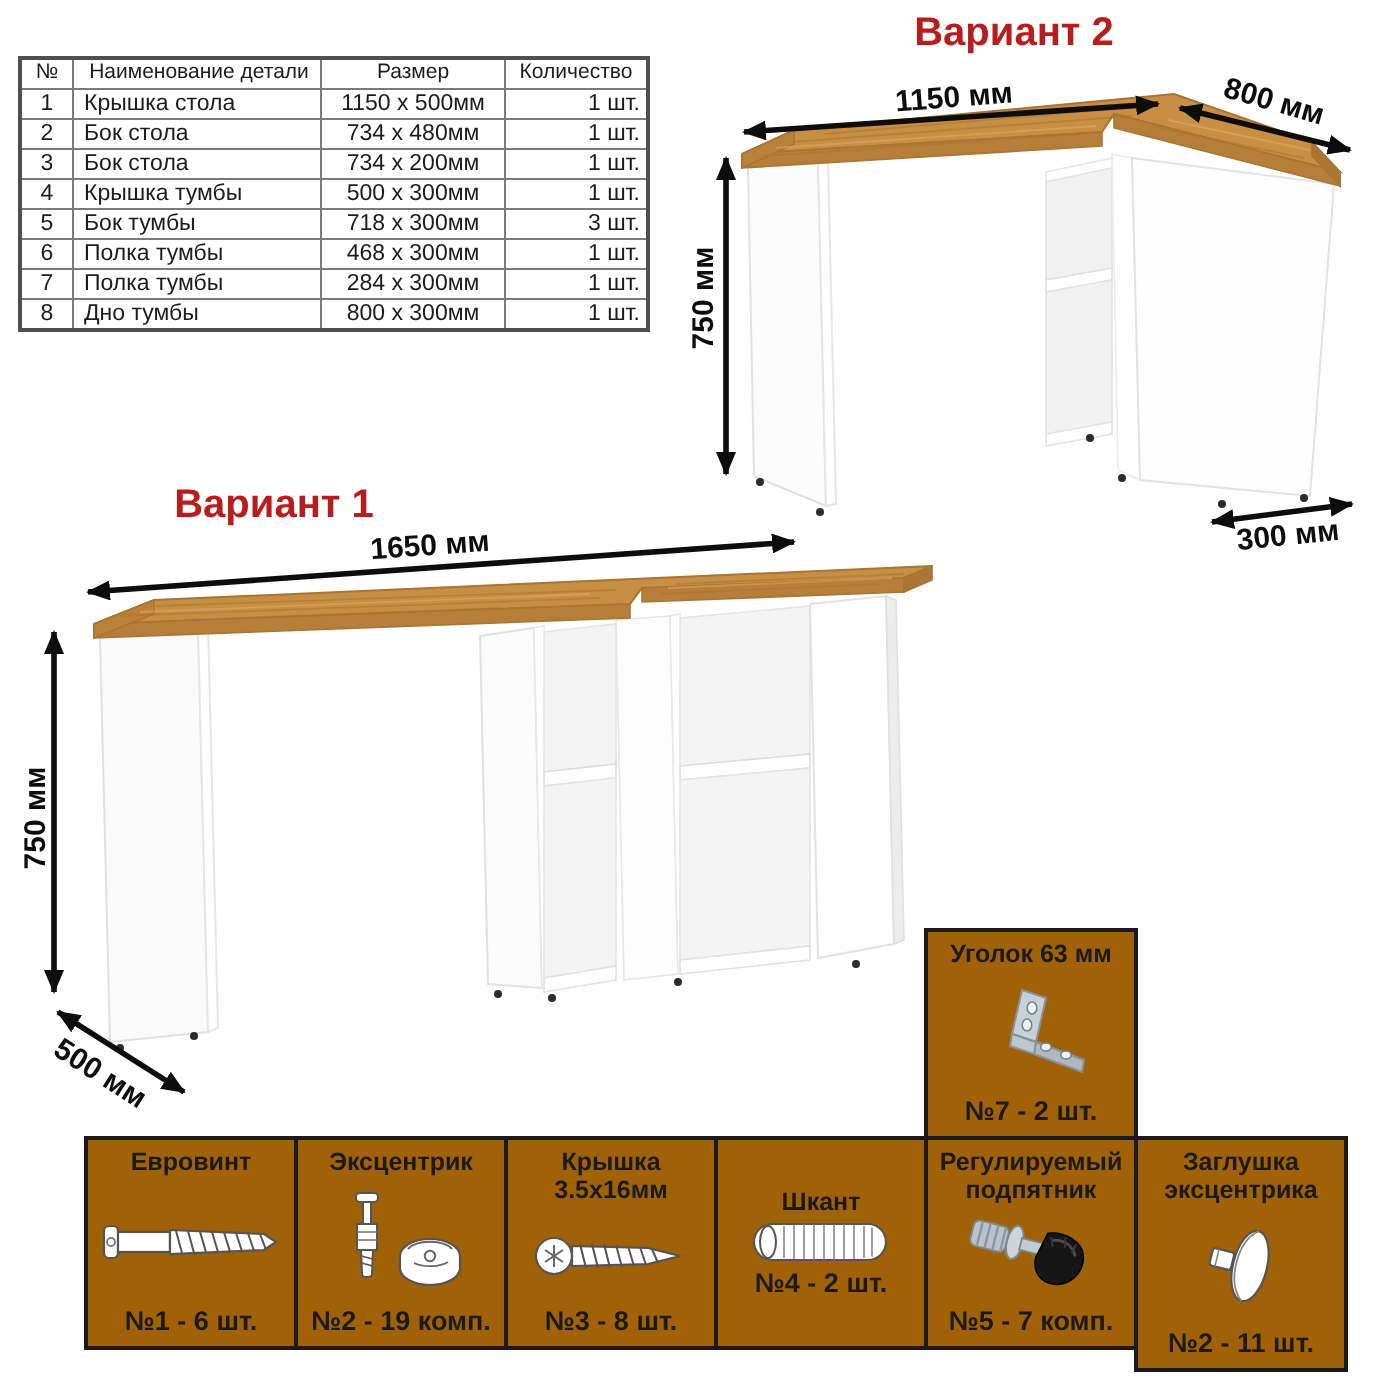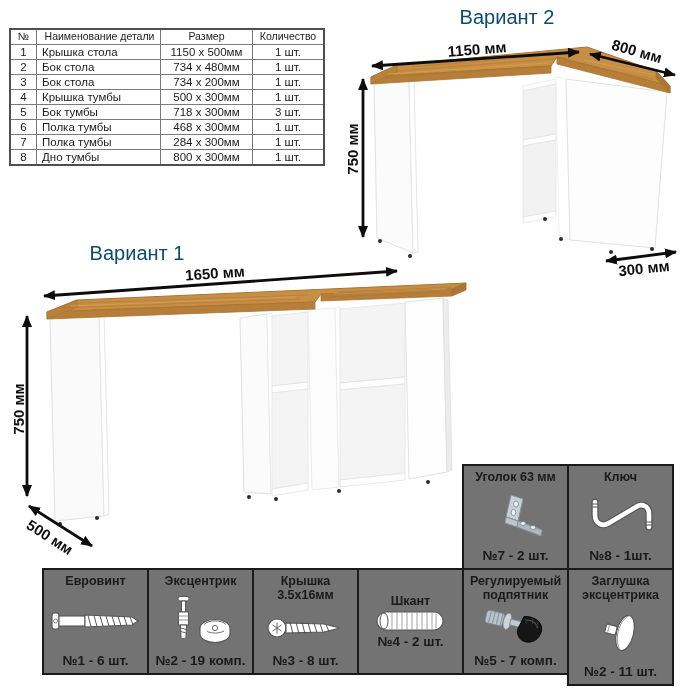--- a/index.html
+++ b/index.html
@@ -8,30 +8,30 @@
 
   
   #parts{position:absolute;left:9px;top:28px;border-collapse:collapse;
          border:2px solid #4f4f4f;font-size:11.5px;color:#1c1c1c;background:#fff;}
   #parts td,#parts th{border:1px solid #7a7a7a;height:14px;line-height:1.05;
          padding:0 3px;font-weight:400;white-space:nowrap;}
   #parts th{font-size:10.5px;text-align:center;}
   .c-num{width:19px;text-align:center;}
   .c-name{width:115px;text-align:left;padding-left:5px !important;}
   .c-size{width:85px;text-align:center;}
-  .c-qty{width:64px;text-align:center;}
+  .c-qty{width:64px;text-align:right;}
 
   
-  .vtitle{position:absolute;transform:translate(-50%,-50%);font-size:20px;font-weight:400;
-          color:#0c4a6e;white-space:nowrap;}
+  .vtitle{position:absolute;transform:translate(-50%,-50%);font-size:20px;font-weight:700;
+          color:#b91c1c;white-space:nowrap;}
   .dim{position:absolute;transform-origin:center;font-size:15px;font-weight:700;color:#0d0d0d;
        white-space:nowrap;}
 
   
-  .hw-box{position:absolute;width:107px;border:2px solid #1a1a1a;background:#737373;
+  .hw-box{position:absolute;width:107px;border:2px solid #1a1a1a;background:#a16207;
           box-sizing:border-box;display:flex;flex-direction:column;align-items:center;
           justify-content:space-between;text-align:center;}
   .hw-title{font-size:12.5px;font-weight:700;line-height:1.12;padding:4px 2px 0 2px;}
   .hw-qty{font-size:13.5px;font-weight:700;padding-bottom:5px;}
   .hw-icon{flex:0 0 auto;}
 
   svg{display:block;}
   #drawing{position:absolute;left:0;top:0;pointer-events:none;}
 </style>
 </head>
@@ -227,32 +227,20 @@
       <ellipse cx="28.5" cy="21.5" rx="2.4" ry="3" fill="#eef2f4" stroke="#79838c" stroke-width="0.8"></ellipse>
       <polygon points="21,26 33,30 57,39 45,35" fill="#d9e0e5" stroke="#87919a" stroke-width="1"></polygon>
       <polygon points="33,30 57,39 56,45 32,36" fill="#aeb8bf" stroke="#87919a" stroke-width="1"></polygon>
       <polygon points="21,26 33,30 32,36 20,32" fill="#bdc7ce" stroke="#87919a" stroke-width="1"></polygon>
       <ellipse cx="38" cy="32.5" rx="2.6" ry="2" fill="#eef2f4" stroke="#79838c" stroke-width="0.8"></ellipse>
       <ellipse cx="48" cy="36.5" rx="2.6" ry="2" fill="#eef2f4" stroke="#79838c" stroke-width="0.8"></ellipse>
     </svg>
     <div class="hw-qty">№7 - 2 шт.</div>
   </div>
 
-  <div class="hw-box" style="left:567px;top:464px;height:106px;">
-    <div class="hw-title">Ключ</div>
-    <svg class="hw-icon" width="78" height="46" viewBox="0 0 78 46">
-      <path d="M13,9 L13,22 C13,31 21,34 27,30 L54,14 C60,10 67,13 67,21 L67,34" fill="none" stroke="#565656" stroke-width="7" stroke-linecap="round"></path>
-      <path d="M13,9 L13,22 C13,31 21,34 27,30 L54,14 C60,10 67,13 67,21 L67,34" fill="none" stroke="#ffffff" stroke-width="4.6" stroke-linecap="round"></path>
-      <line x1="9.5" y1="11" x2="16.5" y2="11" stroke="#565656" stroke-width="1"></line>
-      <line x1="9.5" y1="14" x2="16.5" y2="14" stroke="#565656" stroke-width="1"></line>
-      <line x1="63.5" y1="29" x2="70.5" y2="29" stroke="#565656" stroke-width="1"></line>
-      <line x1="63.5" y1="32" x2="70.5" y2="32" stroke="#565656" stroke-width="1"></line>
-    </svg>
-    <div class="hw-qty">№8 - 1шт.</div>
-  </div>
 
   <div class="hw-box" style="left:42px;top:568px;height:107px;">
     <div class="hw-title">Евровинт</div>
     <svg class="hw-icon" width="92" height="30" viewBox="0 0 92 30">
       <rect x="2" y="7" width="7" height="16" rx="2.5" fill="#ffffff" stroke="#555" stroke-width="1.1"></rect>
       <circle cx="5.5" cy="15" r="2" fill="none" stroke="#777" stroke-width="0.9"></circle>
       <rect x="9" y="10" width="26" height="10" fill="#ffffff" stroke="#555" stroke-width="1.1"></rect>
       <path d="M35,9 L82,11 L88,15 L82,19 L35,21 Z" fill="#ffffff" stroke="#555" stroke-width="1.1"></path>
       <g stroke="#555" stroke-width="1">
         <line x1="38" y1="9.5" x2="41" y2="20.5"></line>

